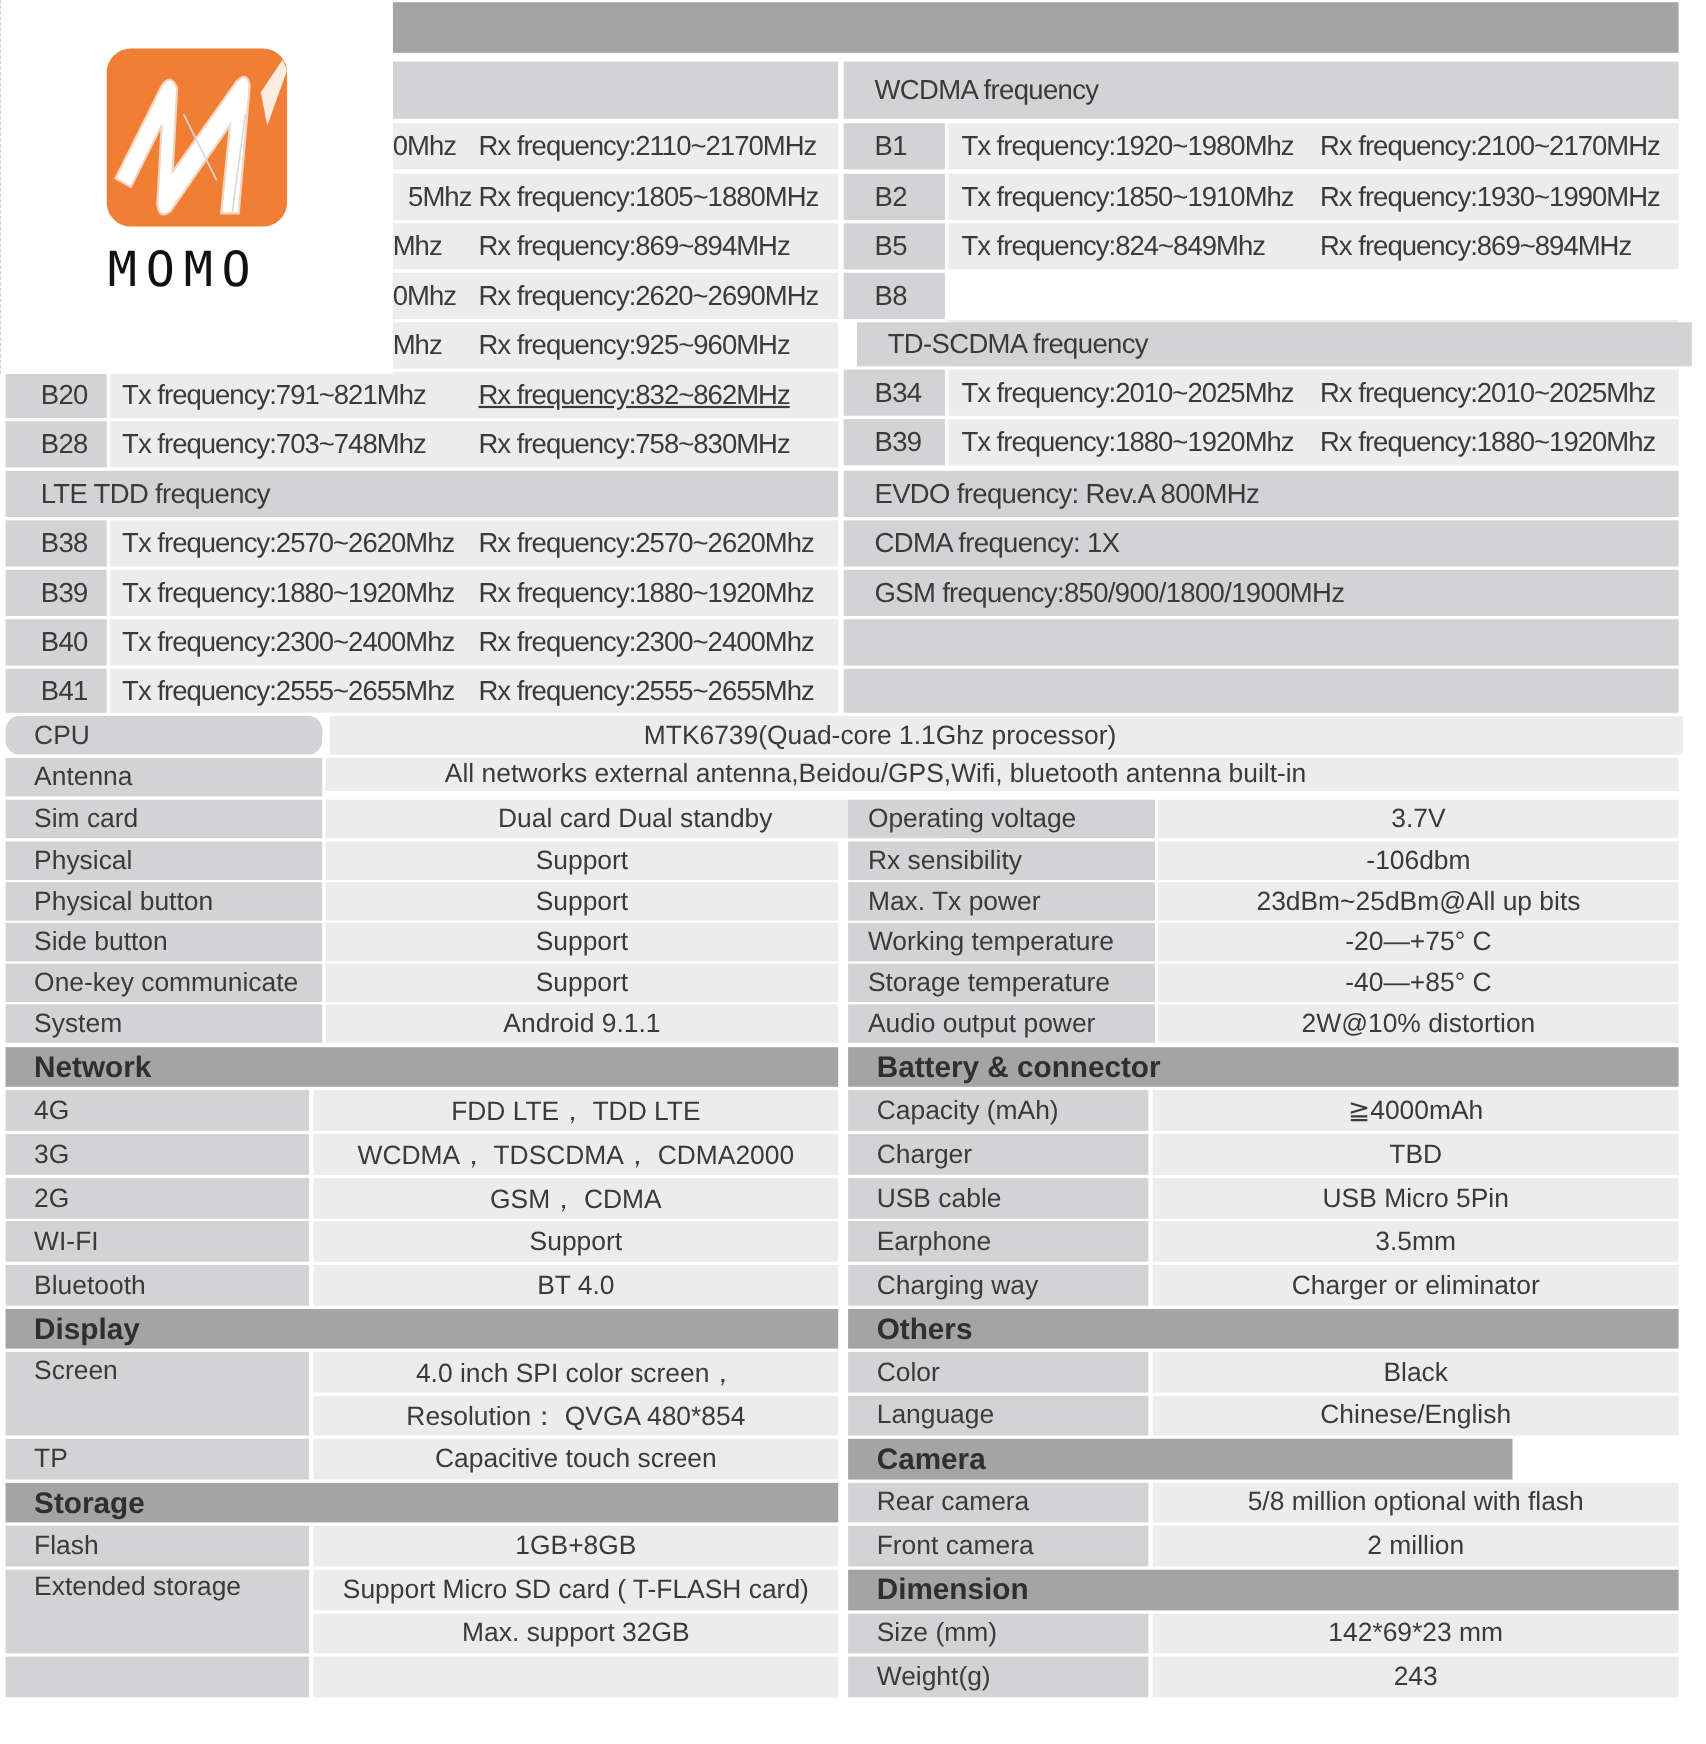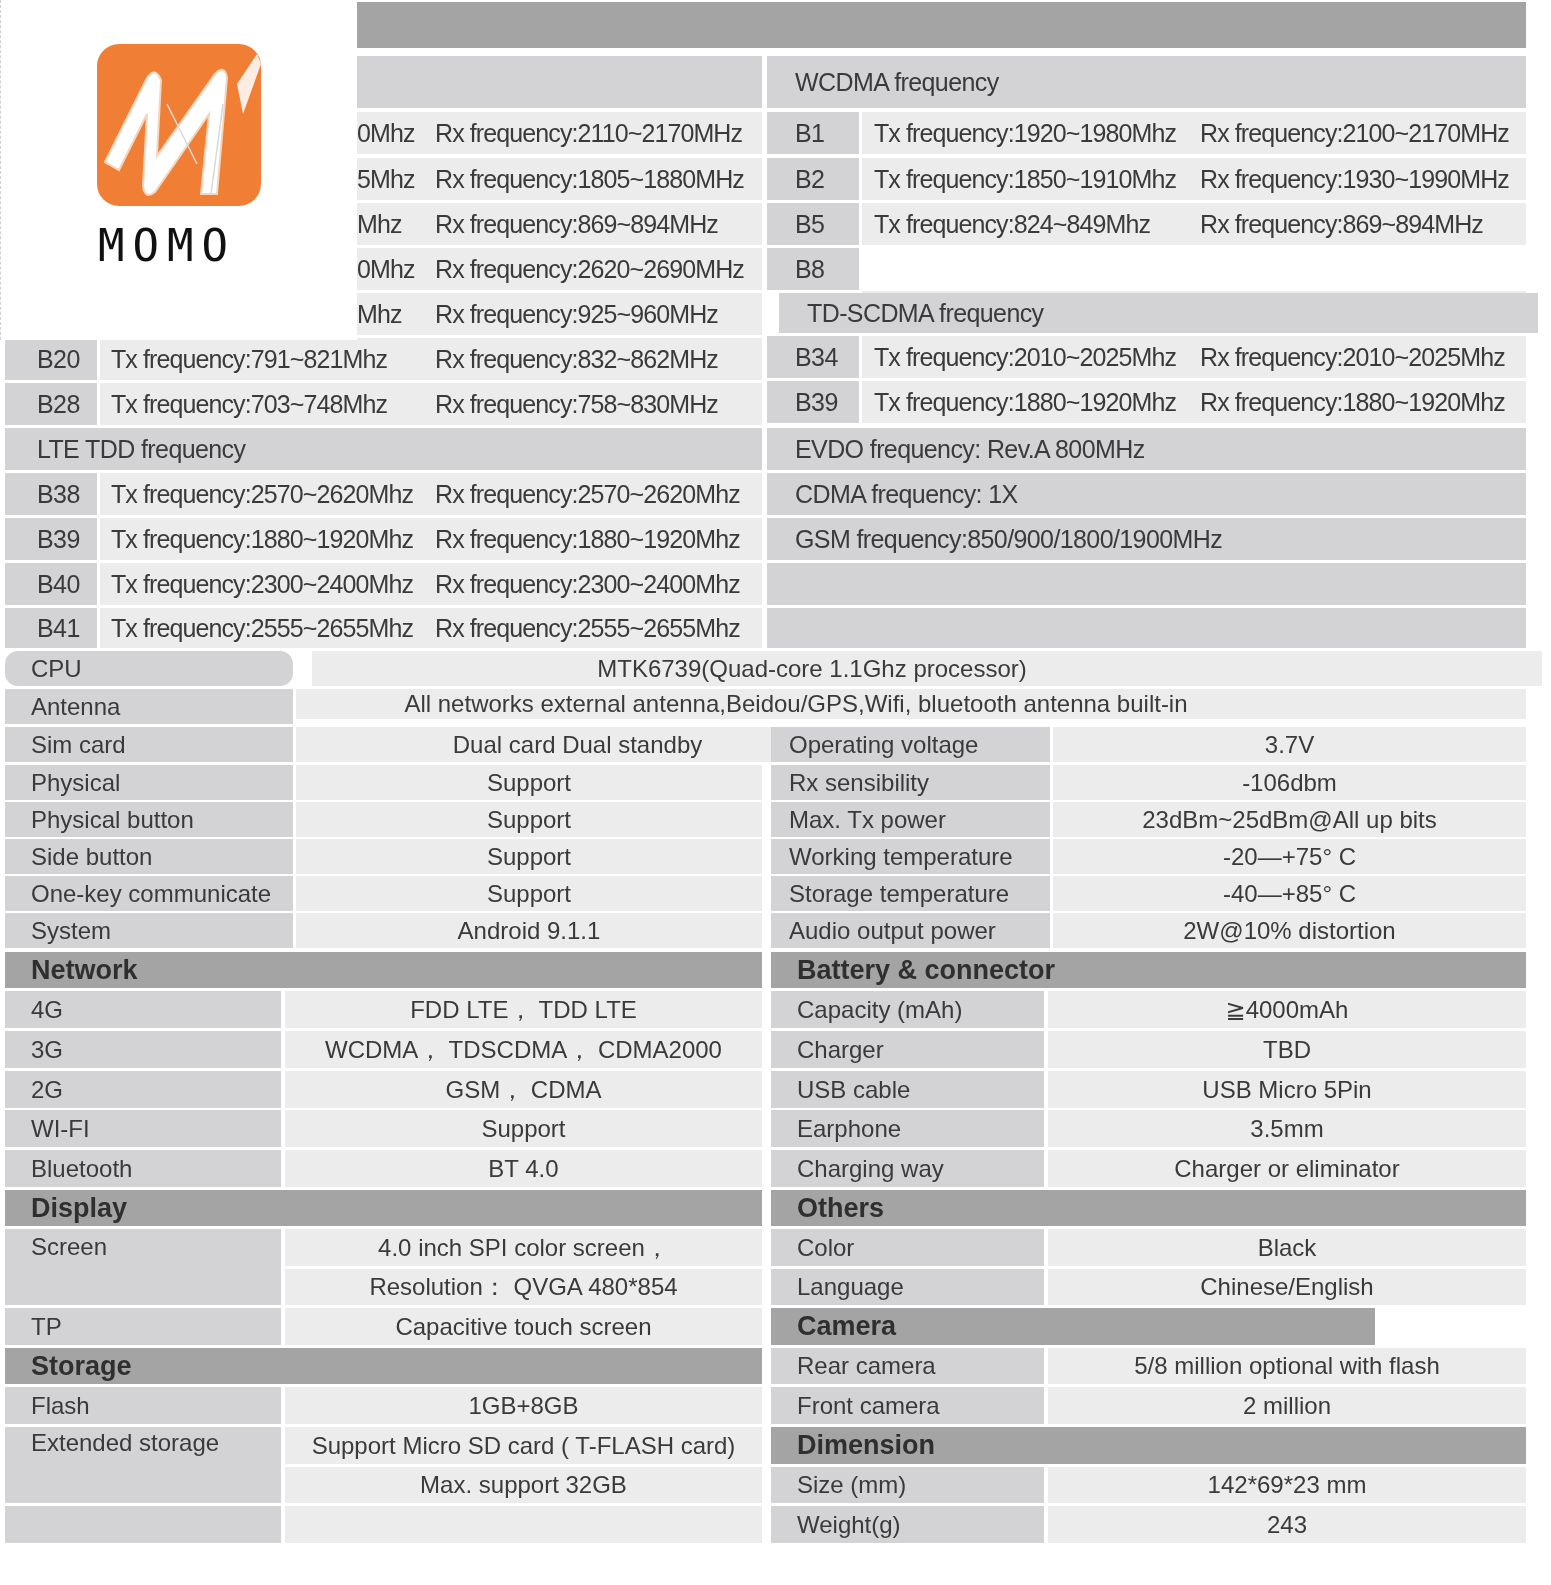--- a/index.html
+++ b/index.html
@@ -29,40 +29,40 @@
 
 <div class="abs dark" style="left:357px; top:2px; width:1169px; height:46px;"></div>
 
 <div class="abs mid" style="left:357px; top:56px; width:405px; height:52px;"></div>
 
 <div class="cell light band-nar" style="left:357px; top:112px; width:405px; height:42px;">
   <span class="tx" style="left:0;">0Mhz</span>
   <span class="rx" style="left:78px;">Rx frequency:2110~2170MHz</span>
 </div>
 <div class="cell light band-nar" style="left:357px; top:158px; width:405px; height:42px;">
-  <span class="tx" style="left:0;">5Mhz</span>
+  <span class="tx" style="left:0;padding-left:14px;">5Mhz</span>
   <span class="rx" style="left:78px;">Rx frequency:1805~1880MHz</span>
 </div>
 <div class="cell light band-nar" style="left:357px; top:203px; width:405px; height:42px;">
   <span class="tx" style="left:0;">Mhz</span>
   <span class="rx" style="left:78px;">Rx frequency:869~894MHz</span>
 </div>
 <div class="cell light band-nar" style="left:357px; top:248px; width:405px; height:42px;">
   <span class="tx" style="left:0;">0Mhz</span>
   <span class="rx" style="left:78px;">Rx frequency:2620~2690MHz</span>
 </div>
 <div class="cell light band-nar" style="left:357px; top:293px; width:405px; height:42px;">
   <span class="tx" style="left:0;">Mhz</span>
   <span class="rx" style="left:78px;">Rx frequency:925~960MHz</span>
 </div>
 
 <div class="cell mid band" style="left:5px; top:338px; width:92px; height:42px; padding-left:32px;">B20</div>
 <div class="cell light band-nar" style="left:100px; top:338px; width:662px; height:42px;">
   <span class="tx" style="left:11px;">Tx frequency:791~821Mhz</span>
-  <span class="rx" style="left:335px;">Rx frequency:832~862MHz</span>
+  <span class="rx" style="left:335px;text-decoration:underline;">Rx frequency:832~862MHz</span>
 </div>
 <div class="cell mid band" style="left:5px; top:383px; width:92px; height:42px; padding-left:32px;">B28</div>
 <div class="cell light band-nar" style="left:100px; top:383px; width:662px; height:42px;">
   <span class="tx" style="left:11px;">Tx frequency:703~748Mhz</span>
   <span class="rx" style="left:335px;">Rx frequency:758~830MHz</span>
 </div>
 
 <div class="cell mid band" style="left:5px; top:428px; width:757px; height:42px;">LTE TDD frequency</div>
 <div class="cell mid band" style="left:5px; top:473px; width:92px; height:42px;">B38</div>
 <div class="cell light band-nar" style="left:100px; top:473px; width:662px; height:42px;">
@@ -120,21 +120,21 @@
   <span class="rx" style="left:338px;">Rx frequency:1880~1920Mhz</span>
 </div>
 
 <div class="cell mid band" style="left:767px; top:428px; width:759px; height:42px; padding-left:28px;">EVDO frequency:  Rev.A 800MHz</div>
 <div class="cell mid band" style="left:767px; top:473px; width:759px; height:42px; padding-left:28px;">CDMA frequency: 1X</div>
 <div class="cell mid band" style="left:767px; top:518px; width:759px; height:42px; padding-left:28px;">GSM frequency:850/900/1800/1900MHz</div>
 <div class="abs mid" style="left:767px; top:563px; width:759px; height:42px;"></div>
 <div class="abs mid" style="left:767px; top:608px; width:759px; height:40px;"></div>
 
 <div class="cell lbl" style="left:5px; top:651px; width:288px; height:35px;border-radius:13px;">CPU</div>
-<div class="cell val" style="left:312px; top:651px; width:1230px; height:35px; padding-right:230px;">MTK6739(Quad-core 1.1Ghz processor)</div>
+<div class="cell val" style="left:300px; top:651px; width:1230px; height:35px; padding-right:230px;">MTK6739(Quad-core 1.1Ghz processor)</div>
 
 <div class="cell lbl" style="left:5px; top:689px; width:288px; height:35px;">Antenna</div>
 <div class="cell val" style="left:296px; top:689px; width:1230px; height:30px; padding-right:230px;">All networks external antenna,Beidou/GPS,Wifi, bluetooth antenna built-in</div>
 
 <div class="cell lbl" style="left:5px; top:727px; width:288px; height:35px;">Sim card</div>
 <div class="cell val" style="left:296px; top:727px; width:563px; height:35px;">Dual card Dual standby</div>
 <div class="cell lbl" style="left:5px; top:765px; width:288px; height:35px;">Physical</div>
 <div class="cell val" style="left:296px; top:765px; width:466px; height:35px;">Support</div>
 <div class="cell lbl" style="left:5px; top:802px; width:288px; height:35px;">Physical button</div>
 <div class="cell val" style="left:296px; top:802px; width:466px; height:35px;">Support</div>

